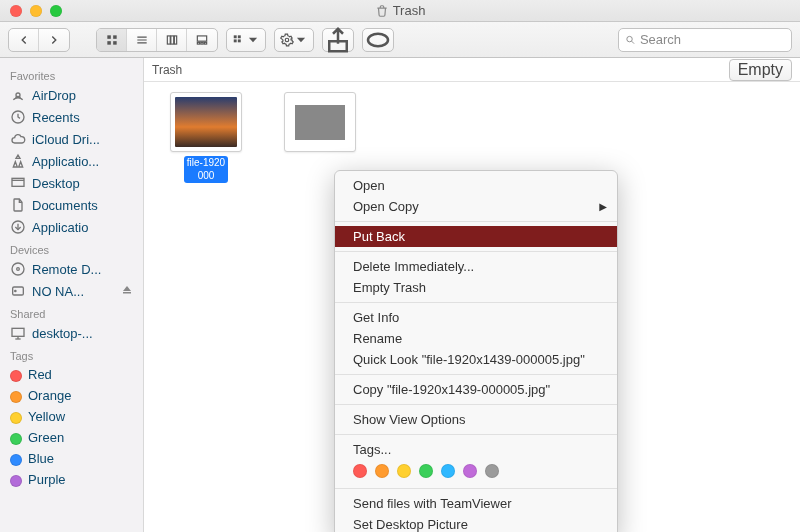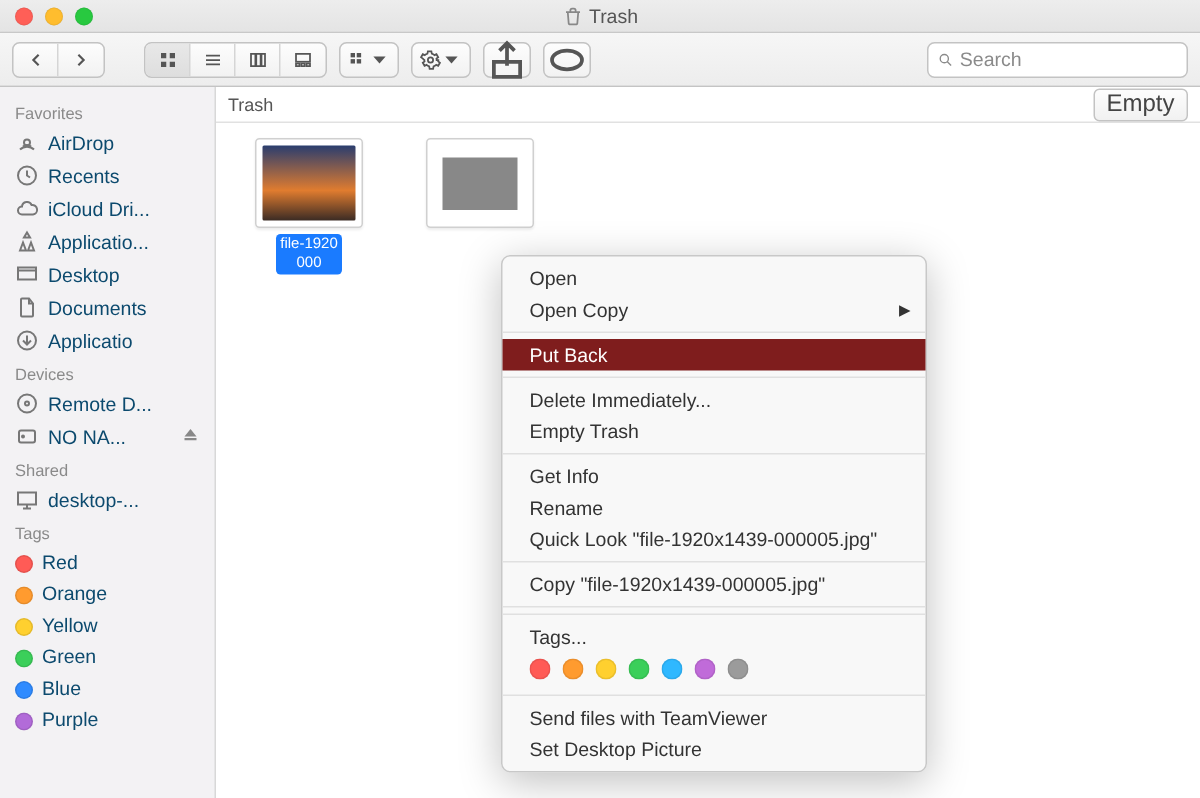--- a/index.html
+++ b/index.html
@@ -335,20 +335,23 @@
             <span>Rename</span>
           </div>
         <div class="ctx-item">
             <span>Quick Look "file-1920x1439-000005.jpg"</span>
           </div>
         <hr>
         <div class="ctx-item">
             <span>Copy "file-1920x1439-000005.jpg"</span>
           </div>
         <hr>
+        <div class="ctx-item">
+            <span>Show View Options</span>
+          </div>
         <hr>
         <div class="ctx-item">
             <span>Tags...</span>
           </div>
         <div class="tag-row">
           <div class="td" style="background:#ff5b56"></div>
           <div class="td" style="background:#ff9b2f"></div>
           <div class="td" style="background:#ffd02f"></div>
           <div class="td" style="background:#3bcf5a"></div>
           <div class="td" style="background:#2fb8ff"></div>

